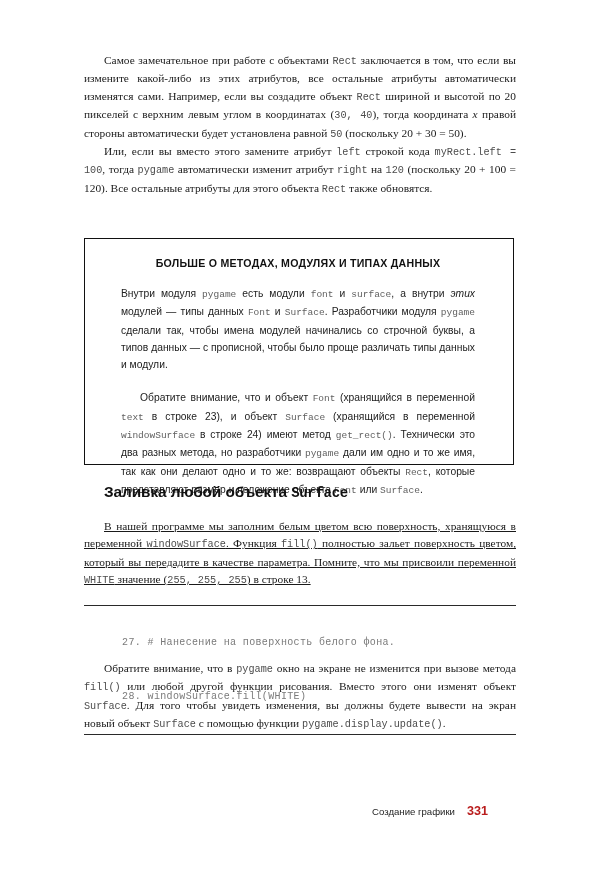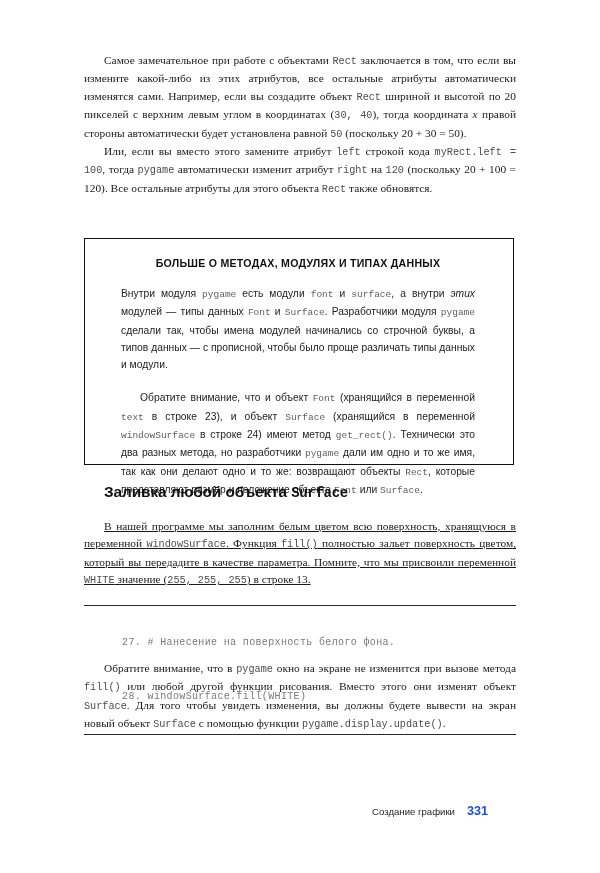--- a/index.html
+++ b/index.html
@@ -141,21 +141,21 @@
   }
   .footer-chapter {
     font-family: "Liberation Sans", "DejaVu Sans", sans-serif;
     font-size: 9.6px;
     color: #1e1e1e;
   }
   .footer-page {
     font-family: "Liberation Sans", "DejaVu Sans", sans-serif;
     font-weight: bold;
     font-size: 12.6px;
-    color: #1d4ed8;
+    color: #b91c1c;
   }
 </style>
 </head>
 <body>
 
 <div class="page">
 
   <div class="content" style="left:84px; top:52px; width:432px;">
     <p class="body"><span>Самое замечательное при работе с объектами </span><code class="mono">Rect</code><span> заключается в том, что если вы измените какой-либо из этих атрибутов, все остальные атрибуты автоматически изменятся сами. Например, если вы создадите объект </span><code class="mono">Rect</code><span> шириной и высотой по 20 пикселей с верхним левым углом в координатах (</span><code class="mono">30, 40</code><span>), тогда координата </span><em class="ital">x</em><span> правой стороны автоматически будет установлена равной </span><code class="mono">50</code><span> (поскольку 20 + 30 = 50).</span></p>
     <p class="body" style="margin-top:0;"><span>Или, если вы вместо этого замените атрибут </span><code class="mono">left</code><span> строкой кода </span><code class="mono">myRect.left = 100</code><span>, тогда </span><code class="mono">pygame</code><span> автоматически изменит атрибут </span><code class="mono">right</code><span> на </span><code class="mono">120</code><span> (поскольку 20 + 100 = 120). Все остальные атрибуты для этого объекта </span><code class="mono">Rect</code><span> также обновятся.</span></p>

